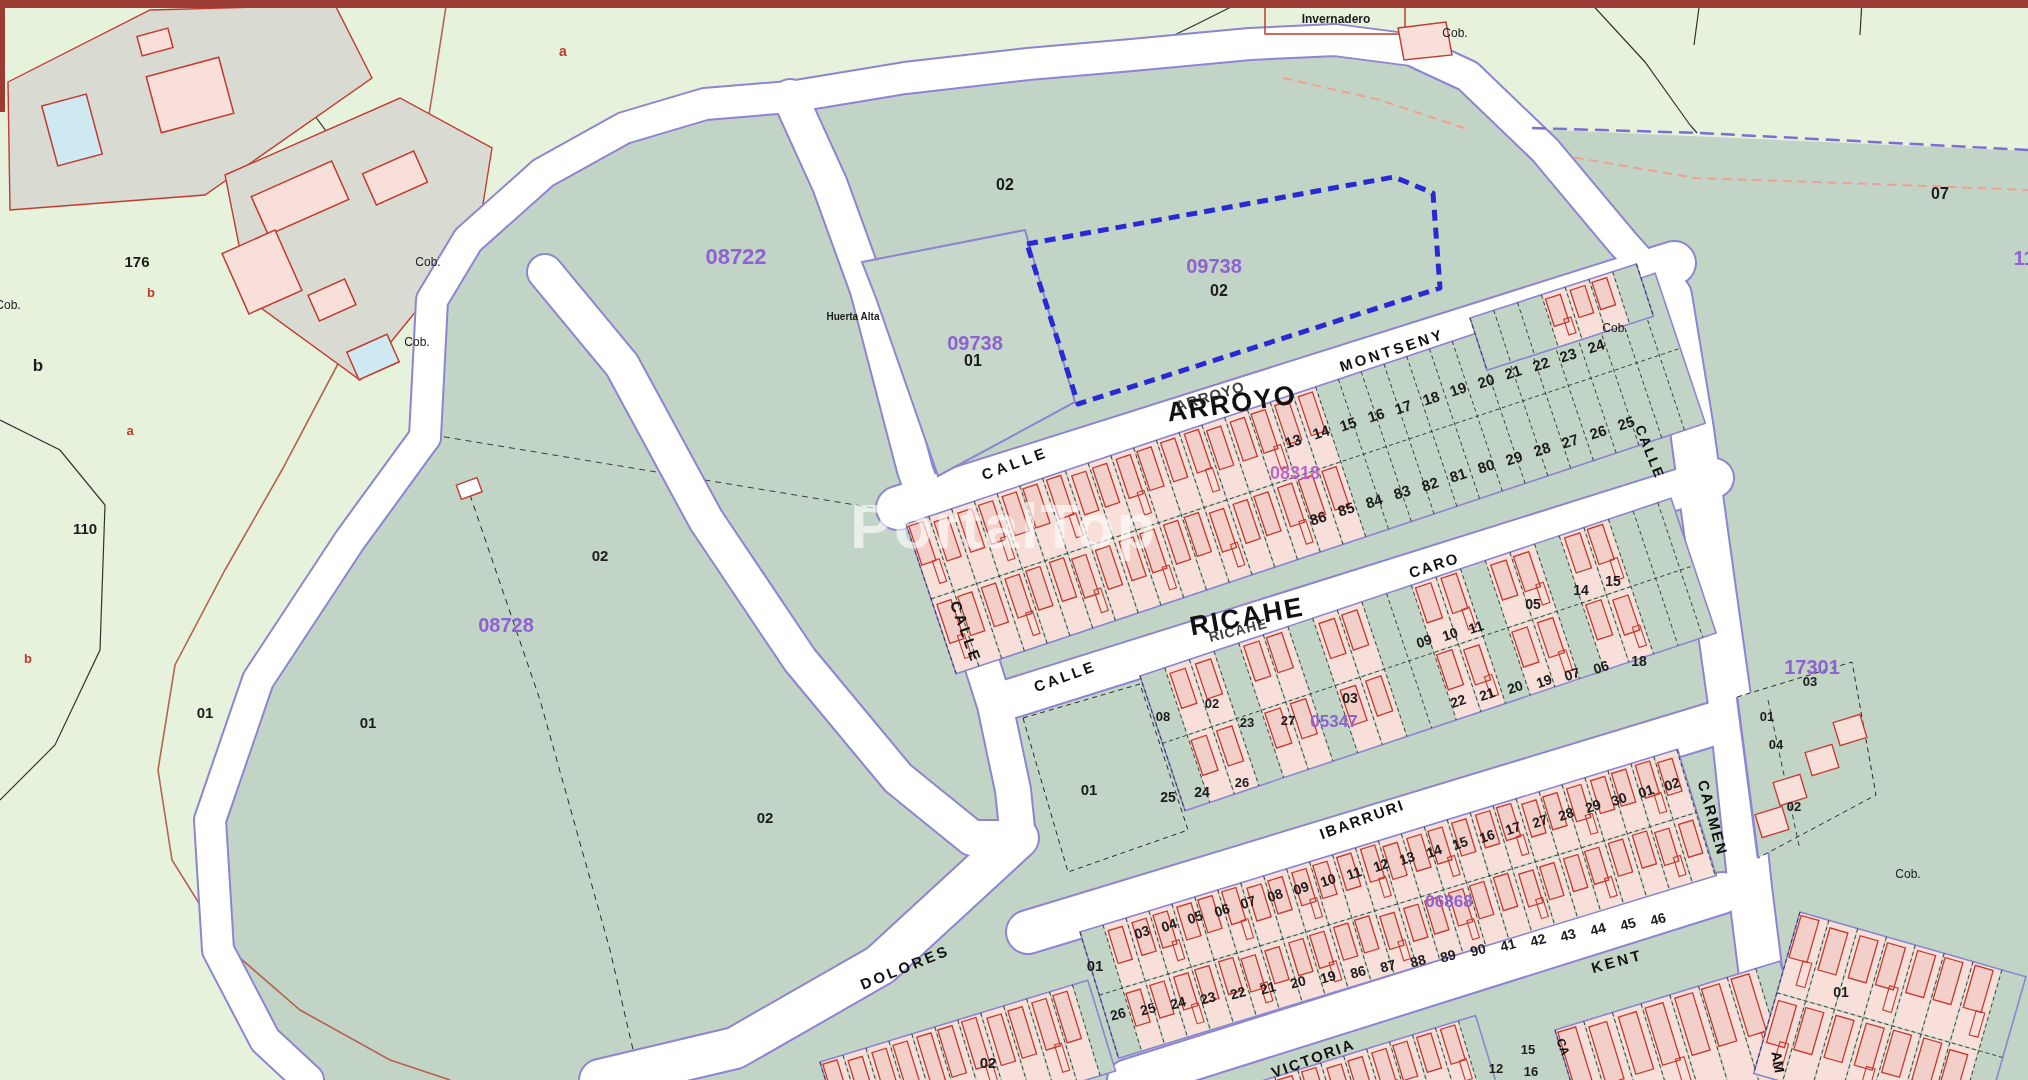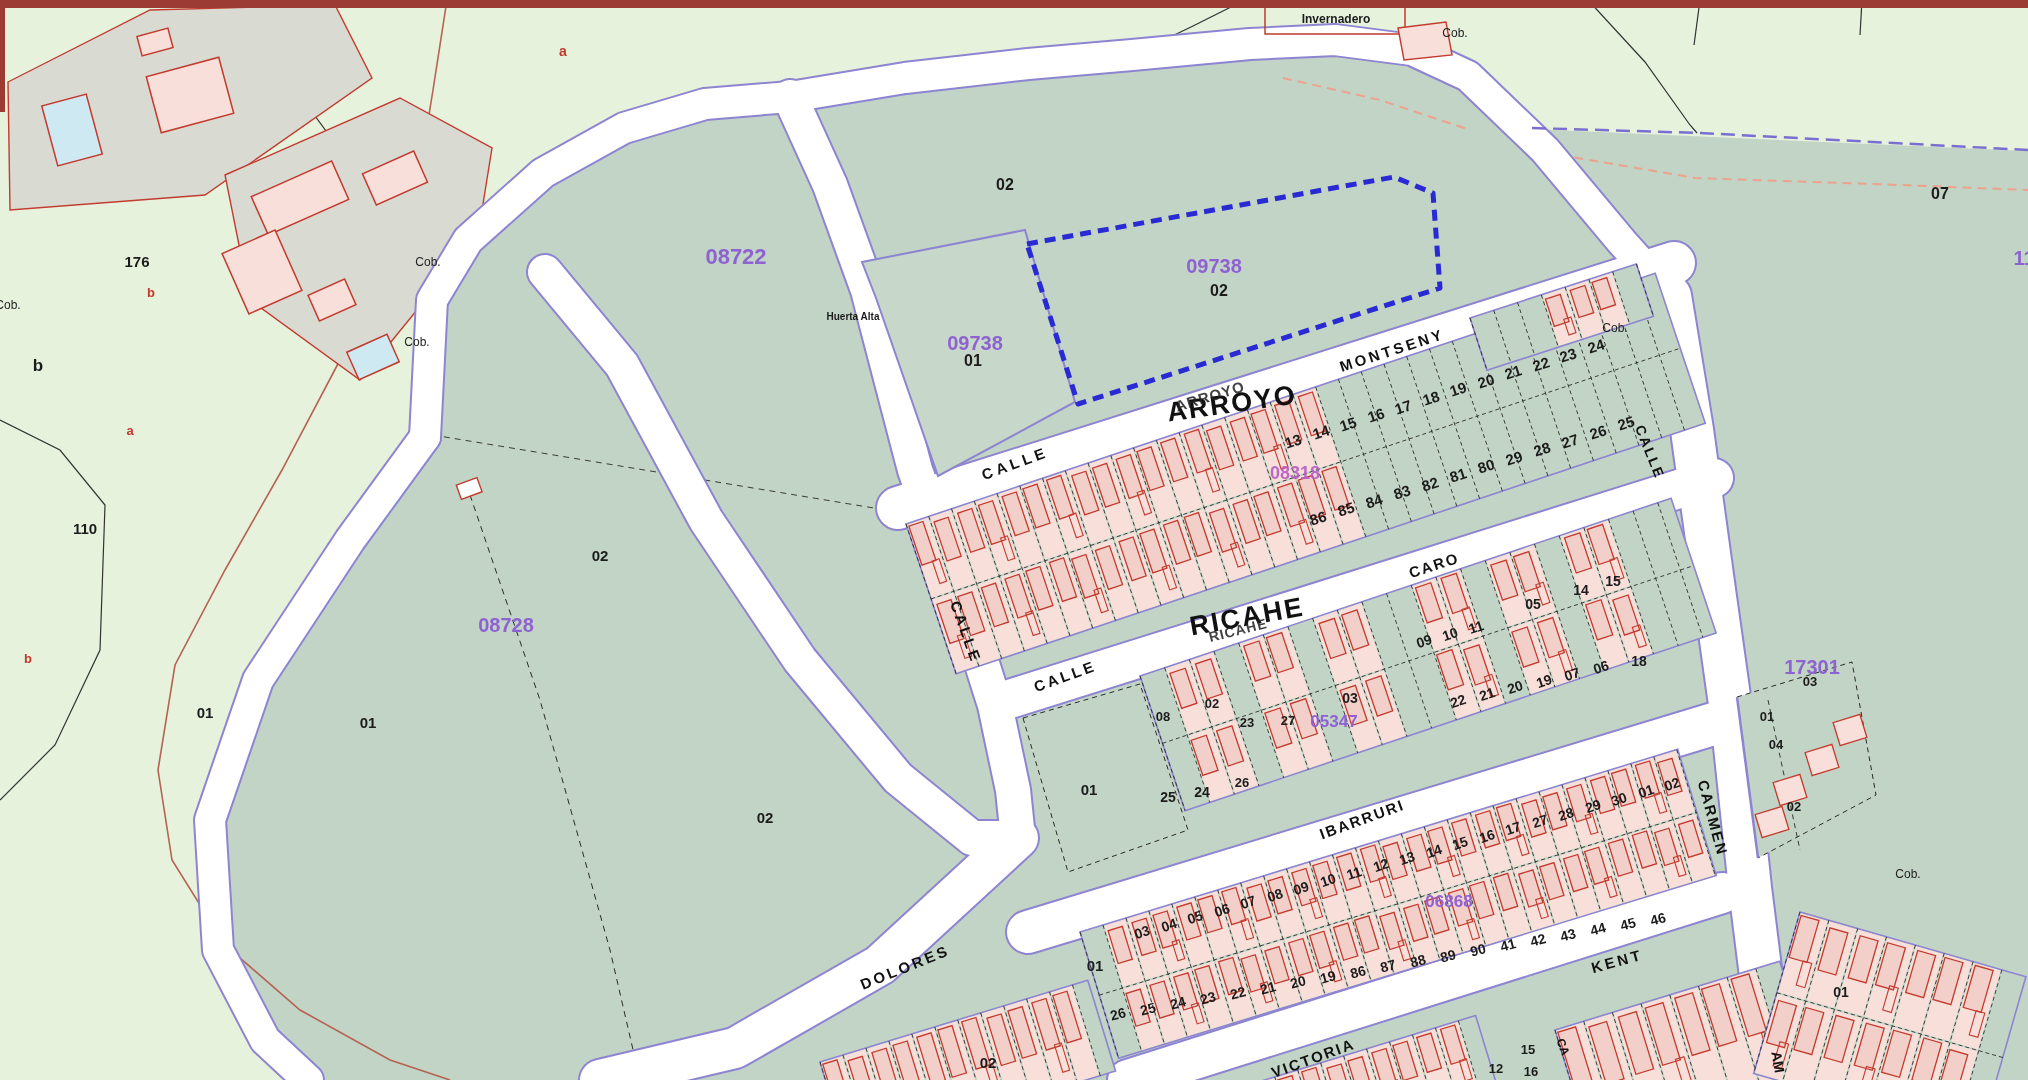--- a/index.html
+++ b/index.html
@@ -755,15 +755,16 @@
       <div class="lbl c-blk" style="left: 1418px; top: 961px; font-size: 14px; transform: translate(-50%, -50%) rotate(-15deg);">88</div>
       <div class="lbl c-blk" style="left: 1448px; top: 955.7px; font-size: 14px; transform: translate(-50%, -50%) rotate(-15deg);">89</div>
       <div class="lbl c-blk" style="left: 1478px; top: 950.4px; font-size: 14px; transform: translate(-50%, -50%) rotate(-15deg);">90</div>
       <div class="lbl c-blk" style="left: 1508px; top: 945.1px; font-size: 14px; transform: translate(-50%, -50%) rotate(-15deg);">41</div>
       <div class="lbl c-blk" style="left: 1538px; top: 939.8px; font-size: 14px; transform: translate(-50%, -50%) rotate(-15deg);">42</div>
       <div class="lbl c-blk" style="left: 1568px; top: 934.5px; font-size: 14px; transform: translate(-50%, -50%) rotate(-15deg);">43</div>
       <div class="lbl c-blk" style="left: 1598px; top: 929.2px; font-size: 14px; transform: translate(-50%, -50%) rotate(-15deg);">44</div>
       <div class="lbl c-blk" style="left: 1628px; top: 923.9px; font-size: 14px; transform: translate(-50%, -50%) rotate(-15deg);">45</div>
       <div class="lbl c-blk" style="left: 1658px; top: 918.6px; font-size: 14px; transform: translate(-50%, -50%) rotate(-15deg);">46</div>
     </div>
+  <div id="watermark">PortalTop</div>
   <div class="edgebar" style="left:0;top:0;width:2028px;height:8px;"></div>
   <div class="edgebar" style="left:0;top:0;width:5px;height:112px;"></div>
 </div>
 
 </body></html>

